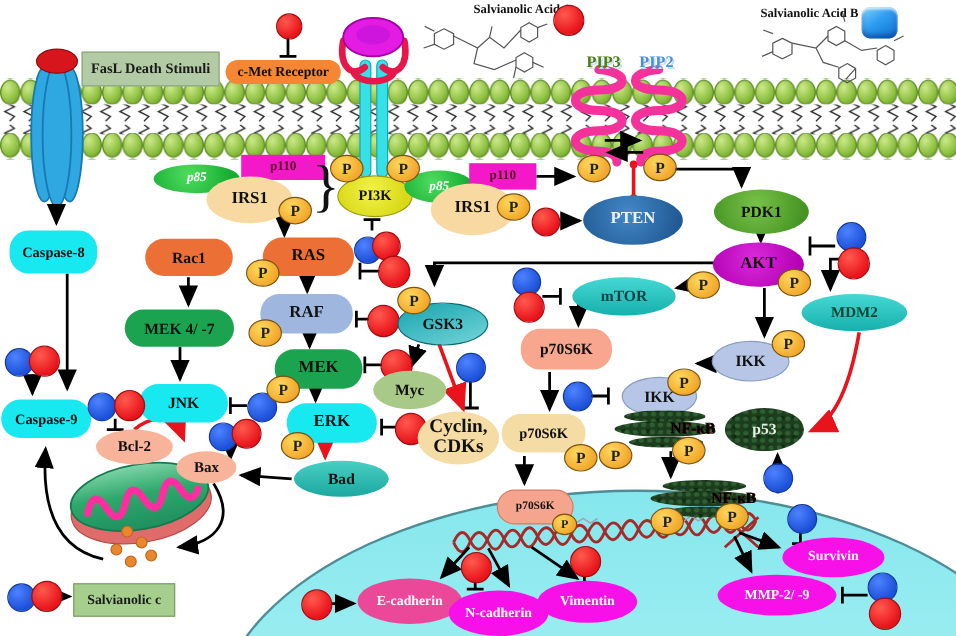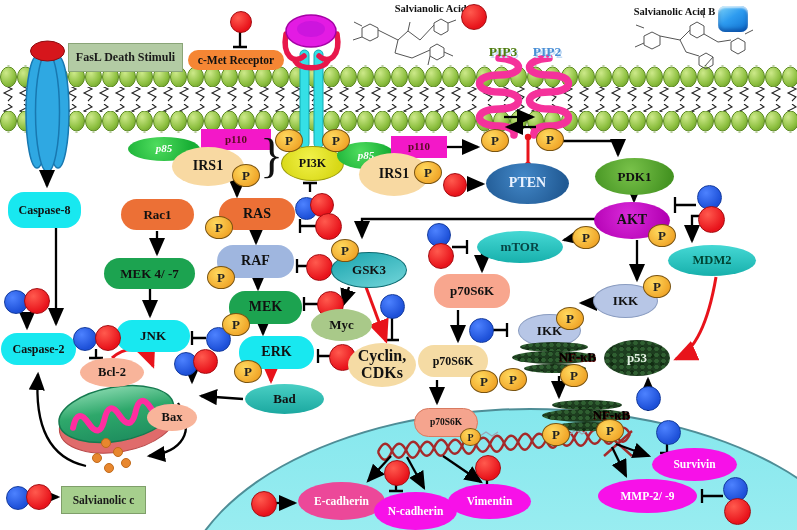--- a/index.html
+++ b/index.html
@@ -228,23 +228,23 @@
   <div class="dotR z4" style="left:443px;top:173px;width:22px;height:22px;"></div>
   <div class="node ell z4" style="left:486px;top:163px;width:83px;height:41px;font-size:14px;color:#EAF2FF;
               background:radial-gradient(circle at 45% 35%,#4388c8,#215a94 80%);">PTEN</div>
   <div class="node ell z4" style="left:595px;top:158px;width:79px;height:37px;font-size:13px;
               background:radial-gradient(circle at 45% 35%,#79c24a,#459422 80%);">PDK1</div>
 
   <div class="node pill z4" style="left:8px;top:192px;width:73px;height:36px;font-size:12px;background:#18E8F0;">Caspase-8</div>
   <div class="node pill z4" style="left:121px;top:199px;width:73px;height:31px;font-size:13px;background:#EC7036;">Rac1</div>
   <div class="node pill z4" style="left:104px;top:258px;width:91px;height:31px;font-size:13px;background:#1CA350;">MEK 4/ -7</div>
   <div class="node pill z4" style="left:116px;top:320px;width:74px;height:32px;font-size:13px;background:#18E8F0;">JNK</div>
-  <div class="node pill z4" style="left:1px;top:333px;width:75px;height:32px;font-size:12px;background:#18E8F0;">Caspase-2</div>
+  <div class="node pill z4" style="left:1px;top:333px;width:75px;height:32px;font-size:12px;background:#18E8F0;">Caspase-9</div>
   <div class="node ell z4" style="left:80px;top:358px;width:64px;height:29px;font-size:12.5px;background:#F8B49A;">Bcl-2</div>
-  <div class="node ell z4" style="left:147px;top:376px;width:50px;height:27px;font-size:12.5px;background:#F8B49A;margin-top:28px;">Bax</div>
+  <div class="node ell z4" style="left:147px;top:376px;width:50px;height:27px;font-size:12.5px;background:#F8B49A;">Bax</div>
 
   <div class="dotB z4" style="left:4px;top:290px;width:22px;height:22px;"></div>
   <div class="dotR z4" style="left:24px;top:288px;width:24px;height:24px;"></div>
   <div class="dotB z4" style="left:73px;top:327px;width:22px;height:22px;"></div>
   <div class="dotR z4" style="left:95px;top:325px;width:24px;height:24px;"></div>
   <div class="dotB z4" style="left:206px;top:327px;width:23px;height:23px;"></div>
   <div class="dotB z4" style="left:174px;top:352px;width:22px;height:22px;"></div>
   <div class="dotR z4" style="left:193px;top:349px;width:23px;height:23px;"></div>
 
   <div class="dotB z4" style="left:6px;top:486px;width:22px;height:22px;"></div>

